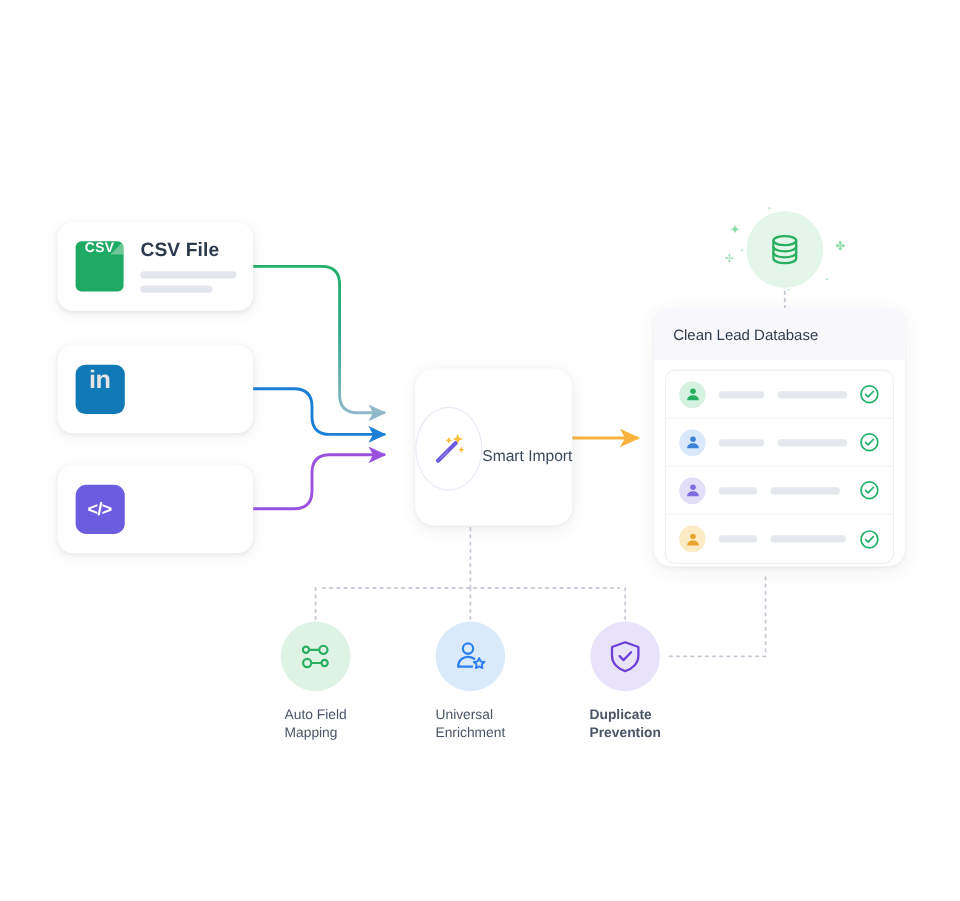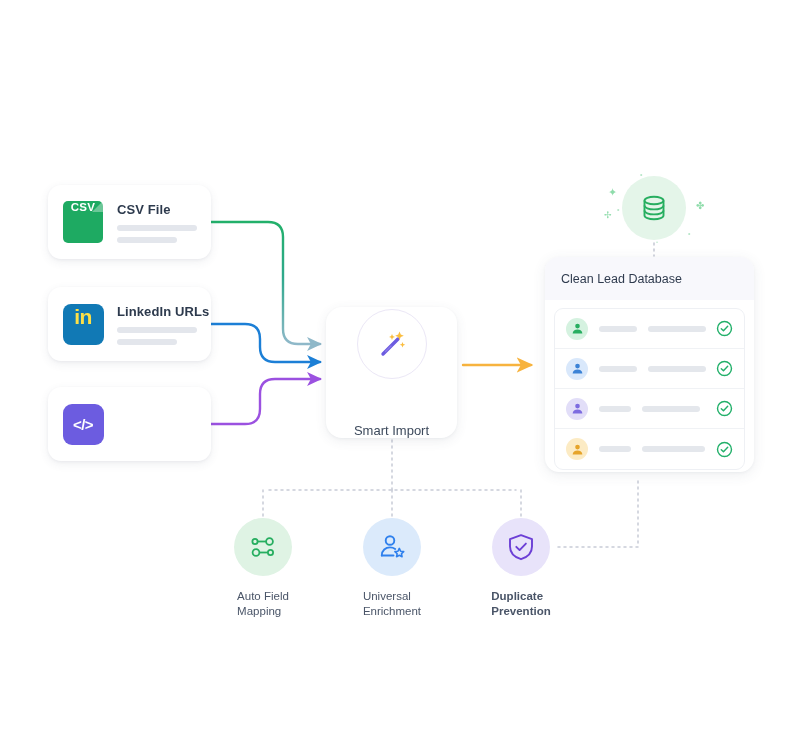--- a/index.html
+++ b/index.html
@@ -58,21 +58,21 @@
     align-items: center;
     justify-content: center;
     position: relative;
   }
   .source-body {
     margin-left: 13px;
     flex: 1 1 auto;
     min-width: 0;
   }
   .source-title {
-    font-size: 13px;
+    font-size: 16px;
     font-weight: bold;
     color: #2d3a4d;
     letter-spacing: .1px;
     margin-bottom: 8px;
     white-space: nowrap;
   }
   .bar {
     height: 6px;
     border-radius: 3px;
     background: #e3e6ec;
@@ -110,21 +110,21 @@
   }
 
   
   .li-box {
     width: 41px; height: 41px;
     background: #1179b5;
     border-radius: 8px;
     display: flex;
     align-items: center;
     justify-content: center;
-    color: #fde047;
+    color: #e5e5e5;
     font-size: 21px;
     font-weight: bold;
     letter-spacing: -.5px;
     line-height: 1;
     padding-bottom: 16px;
   }
 
   
   .api-box {
     width: 41px; height: 41px;
@@ -135,33 +135,33 @@
     justify-content: center;
     color: #fff;
     font-size: 15px;
     font-weight: bold;
     letter-spacing: -.5px;
   }
 
   
   #smart-import {
     position: absolute;
-    left: 326px;
+    left: 346px;
     top: 307px;
     width: 131px;
     height: 131px;
     background: #ffffff;
     border-radius: 16px;
     box-shadow: 0 3px 12px rgba(64,76,104,0.09),
                 0 1px 3px rgba(64,76,104,0.05);
     z-index: 3;
     display: flex;
-    flex-direction: column;
-    align-items: center;
-    justify-content: space-between;
+    flex-direction: row;
+    align-items: center;
+    justify-content: flex-end;
   }
   .wand-circle {
     width: 70px;
     height: 70px;
     border-radius: 50%;
     border: 1px solid #ebe7f6;
     display: flex;
     align-items: center;
     justify-content: center;
     margin-top: 2px;
@@ -346,25 +346,20 @@
       <div class="bar w2"></div>
     </div>
   </div>
 
   <div class="source-card" style="left:48px; top:287px;">
     <div class="source-icon">
       <div class="li-box">
         <span>in</span>
       </div>
     </div>
-    <div class="source-body">
-      <div class="source-title">LinkedIn URLs</div>
-      <div class="bar w1"></div>
-      <div class="bar w2"></div>
-    </div>
   </div>
 
   <div class="source-card" style="left:48px; top:387px;">
     <div class="source-icon">
       <div class="api-box">
         <span>&lt;/&gt;</span>
       </div>
     </div>
   </div>
 

